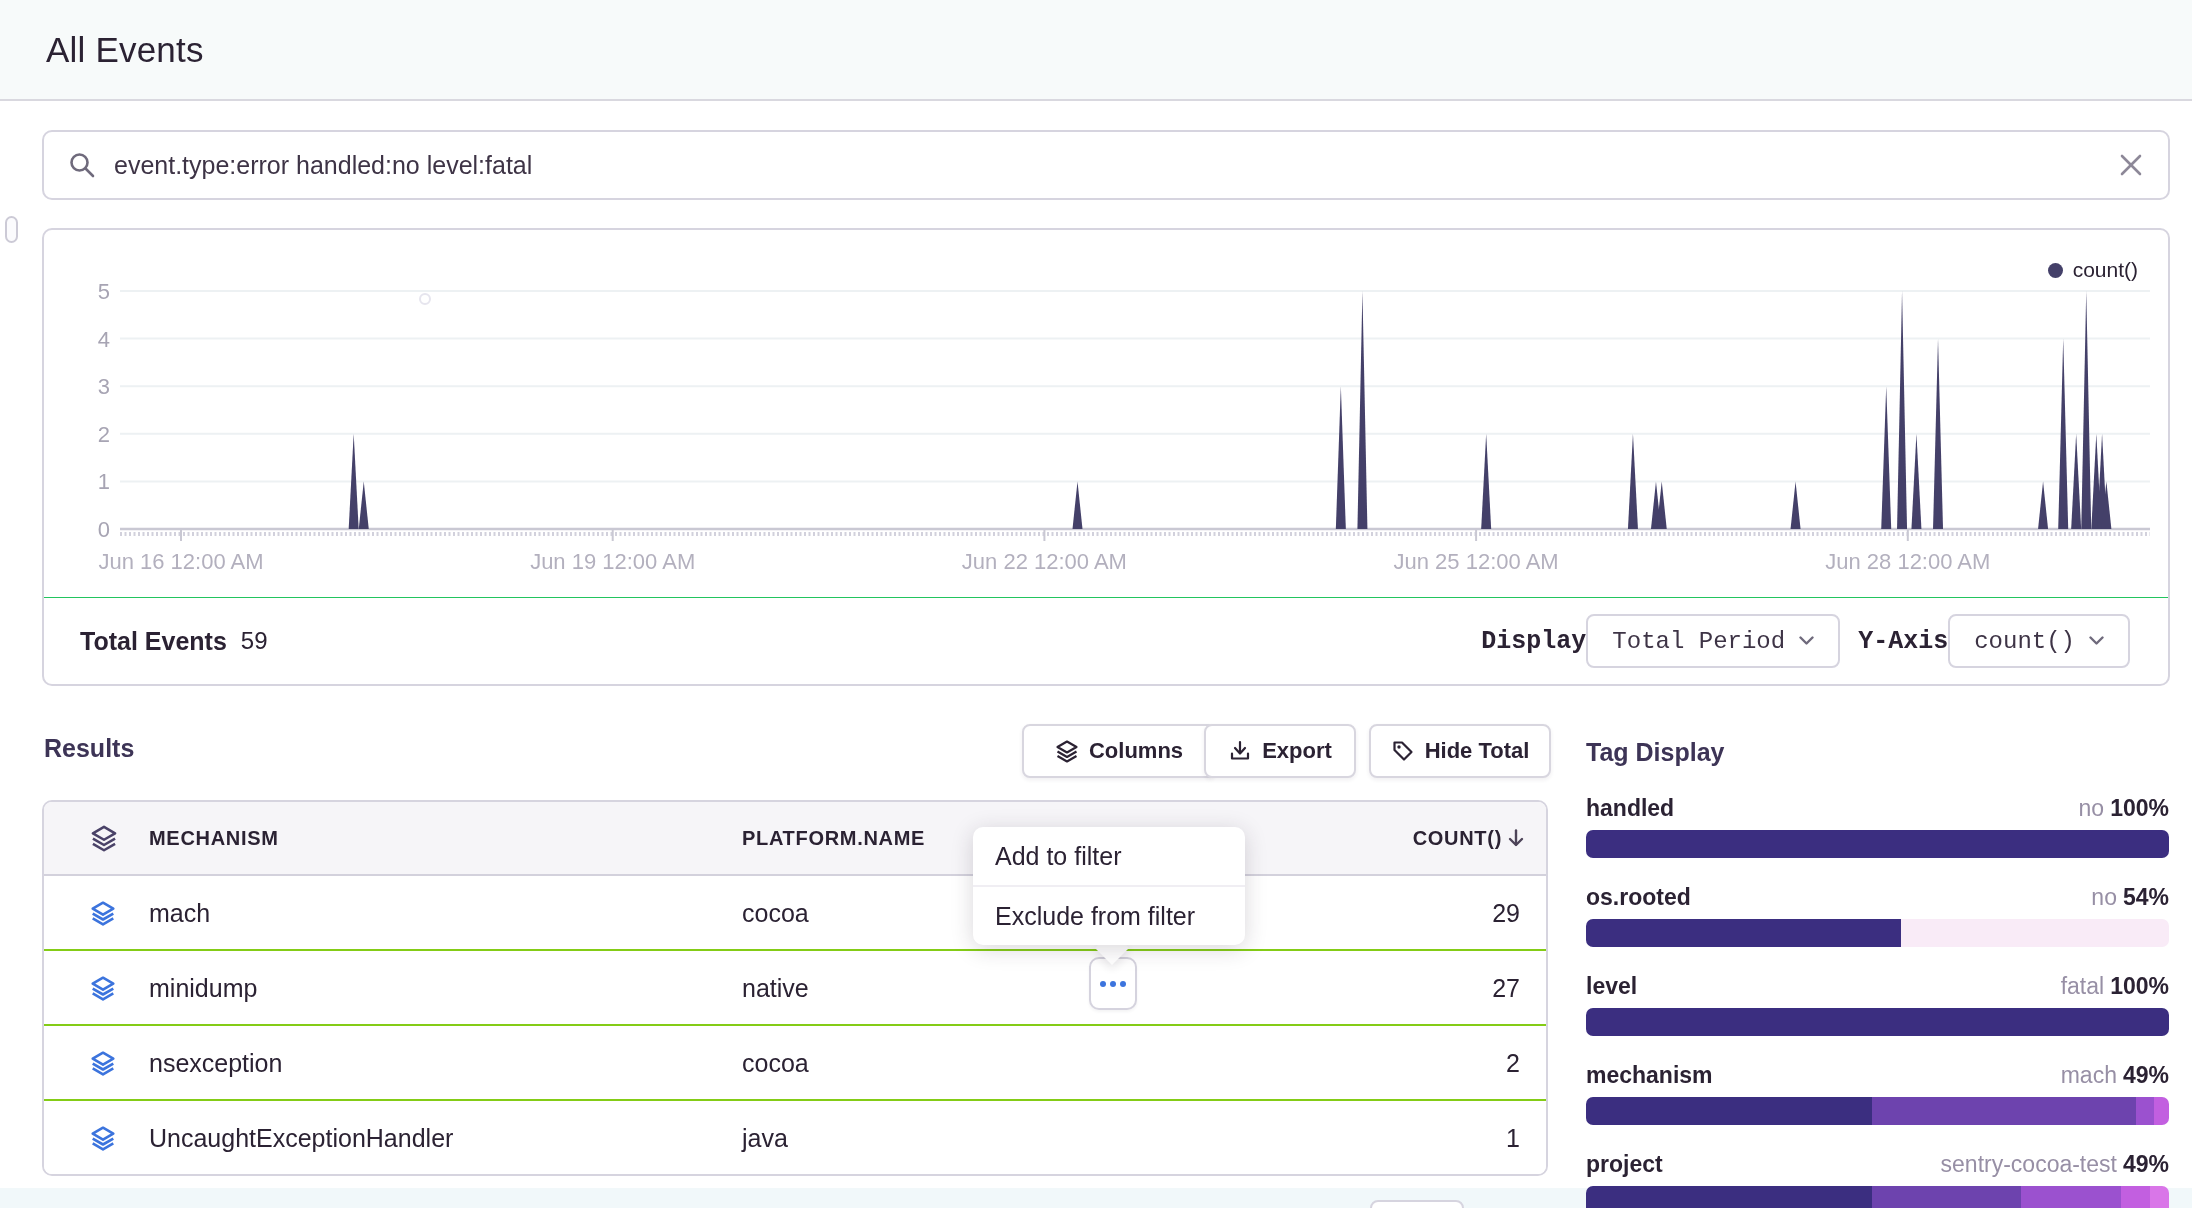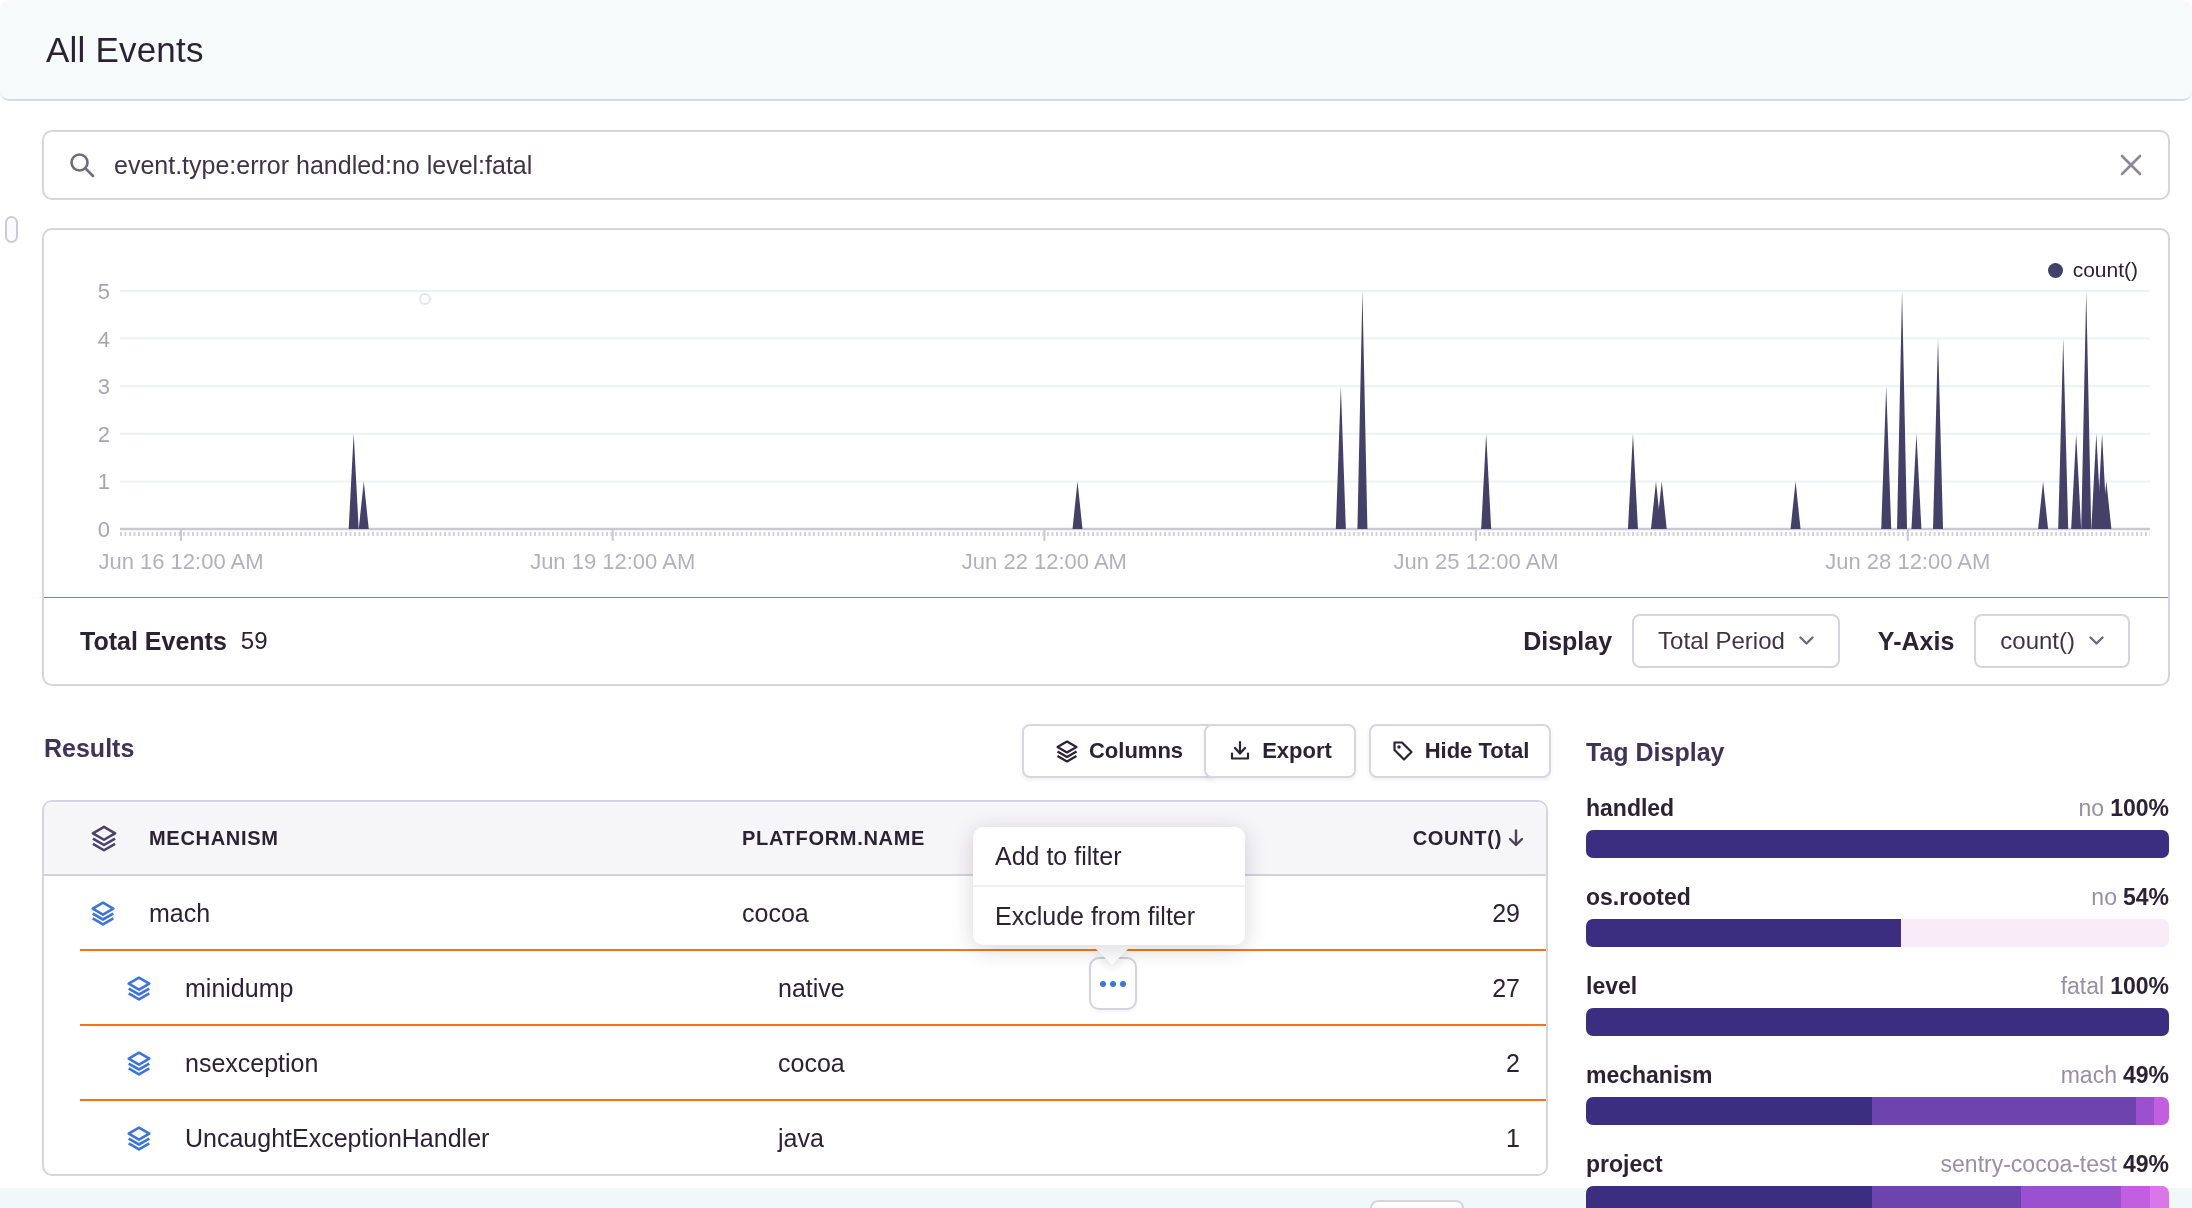--- a/index.html
+++ b/index.html
@@ -7,21 +7,21 @@
     width:2192px;height:1208px;position:relative;overflow:hidden;
     background:#ffffff;
     font-family:"Liberation Sans", sans-serif;
     color:#2B2233;
   }
   svg{font-family:inherit;}
   
   .app-header{
     position:absolute;left:0;top:0;width:2192px;height:99px;
     background:#F7FAFA;border-bottom:2px solid #D9D8DF;
-    display:flex;align-items:center;border-radius:9px;
+    display:flex;align-items:center;
   }
   .app-title{font-size:35px;font-weight:500;color:#2B2233;margin-left:46px;letter-spacing:.2px;}
   
   .search-bar{
     position:absolute;left:42px;top:130px;width:2128px;height:70px;box-sizing:border-box;
     background:#fff;border:2px solid #D6D4DF;border-radius:10px;
     display:flex;align-items:center;padding:0 24px;gap:18px;
   }
   .search-query{font-size:25px;color:#3E3446;flex:1;}
   .icon-btn{display:flex;align-items:center;justify-content:center;cursor:pointer;}
@@ -42,21 +42,21 @@
   .legend-dot{width:15px;height:15px;border-radius:50%;background:#444069;}
   .legend-label{font-size:21px;color:#2B2233;}
   .chart-footer{
     position:absolute;left:0;right:0;top:367px;height:87px;
     border-top:1px solid #22c55e;
     display:flex;align-items:center;padding:0 38px 0 36px;box-sizing:border-box;
   }
   .total-label{font-size:25px;font-weight:700;color:#2B2233;}
   .total-value{font-size:24px;color:#2B2233;margin-left:14px;}
   .footer-spacer{flex:1;}
-  .footer-right{display:flex;align-items:center;gap:20px;}
+  .footer-right{display:flex;align-items:center;font-family:Liberation Mono, monospace;}
   .footer-kw{font-size:25px;font-weight:700;color:#2B2233;}
   .dropdown-btn{
     height:54px;box-sizing:border-box;display:inline-flex;align-items:center;gap:14px;
     padding:0 24px;border:2px solid #D6D4DF;border-radius:8px;background:#fff;
     font-size:24px;color:#3E3446;cursor:pointer;
   }
   .yaxis-kw{margin-left:18px;}
   
   .results-title{position:absolute;left:44px;top:734px;font-size:25px;font-weight:700;color:#3D3456;}
   .toolbar-btn{
@@ -74,21 +74,21 @@
     position:absolute;left:42px;top:800px;width:1506px;box-sizing:border-box;
     background:#fff;border:2px solid #D6D4DF;border-radius:10px;overflow:hidden;z-index:1;
   }
   .thead{position:relative;height:72px;background:#F6F5F8;border-bottom:2px solid #D3D1DC;}
   .hcell{position:absolute;top:50%;transform:translateY(-50%);
     font-size:20px;font-weight:700;letter-spacing:.7px;color:#2B2233;}
   .h-icon{position:absolute;left:46px;top:50%;transform:translateY(-50%);width:28px;height:28px;}
   .h-mech{left:105px;} .h-plat{left:698px;}
   .h-cnt{right:20px;display:flex;align-items:center;gap:4px;}
   .trow{position:relative;height:73px;background:#fff;}
-  .trow + .trow{border-top:2px solid #f97316;margin-left:36px;}
+  .trow + .trow{border-top:2px solid #84cc16;}
   .cell-icon{position:absolute;left:46px;top:50%;transform:translateY(-50%);width:26px;height:26px;}
   .cell{position:absolute;top:50%;transform:translateY(-50%);font-size:25px;color:#2B2233;}
   .cell.mech{left:105px;} .cell.plat{left:698px;} .cell.cnt{right:26px;text-align:right;}
   
   .ctx-menu{
     position:absolute;left:973px;top:827px;width:272px;box-sizing:border-box;
     background:#fff;border-radius:10px;z-index:40;
     box-shadow:0 4px 22px rgba(43,34,51,.18);
   }
   .ctx-item{height:58px;display:flex;align-items:center;padding-left:22px;

